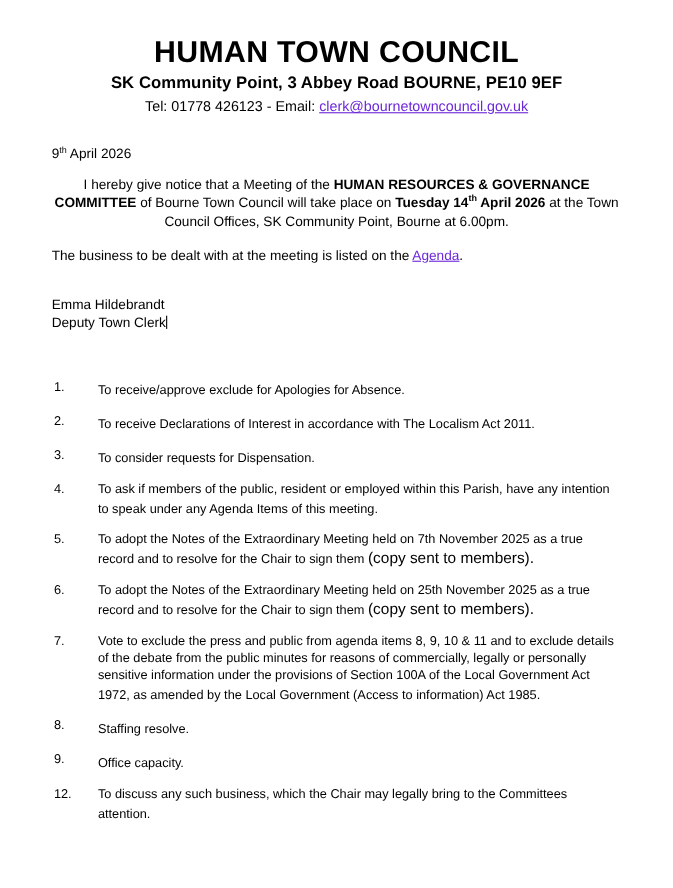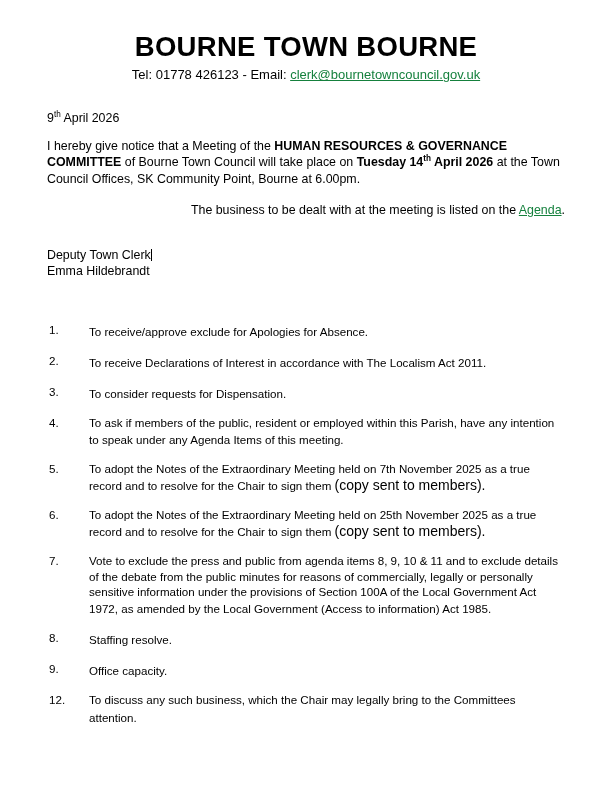--- a/index.html
+++ b/index.html
@@ -43,50 +43,49 @@
     letter-spacing: 0.05px;
     line-height: 1.25;
     margin: 3px 0 0 0;
   }
   .org-contact {
     font-size: 13px;
     line-height: 1.3;
     margin: 4px 0 0 0;
   }
   .link {
-    color: #15803d;
+    color: #6d28d9;
     text-decoration: underline;
   }
 
   
   .date-line {
     margin-top: 27px;
     text-align: left;
     font-size: 12.4px;
     padding-right: 7px;
   }
   sup {
     font-size: 0.66em;
     vertical-align: super;
     line-height: 0;
   }
 
   
   .notice {
     font-size: 12.4px;
     line-height: 1.33;
-    text-align: left;
+    text-align: center;
   }
   .notice b { font-weight: bold; }
 
   .business {
     margin-top: 15px;
     font-size: 12.4px;
     line-height: 1.33;
-    text-align: right;
   }
 
   .signature {
     margin-top: 28px;
     font-size: 12.4px;
     line-height: 1.33;
   }
   .caret {
     display: inline-block;
     width: 1px;
@@ -130,41 +129,42 @@
   .small-note {
     font-size: 14px;
   }
 </style>
 </head>
 <body>
 
 <div class="page">
 
   <div class="letterhead">
-    <h1 class="org-title">BOURNE TOWN BOURNE</h1>
+    <h1 class="org-title">HUMAN TOWN COUNCIL</h1>
+    <div class="org-address">SK Community Point, 3 Abbey Road BOURNE, PE10 9EF</div>
     <div class="org-contact">
       <span>Tel: 01778 426123 - Email: </span><a class="link" href="#">clerk@bournetowncouncil.gov.uk</a>
     </div>
   </div>
 
   <div class="date-line">
     <span>9</span><sup>th</sup><span> April 2026</span>
   </div>
 
   <p class="notice">
     <span>I hereby give notice that a Meeting of the </span><b>HUMAN RESOURCES &amp; GOVERNANCE COMMITTEE</b><span> of Bourne Town Council will take place on </span><b><span>Tuesday 14</span><sup>th</sup><span> April 2026</span></b><span> at the Town Council Offices, SK Community Point, Bourne at 6.00pm.</span>
   </p>
 
   <p class="business">
     <span>The business to be dealt with at the meeting is listed on the </span><a class="link" href="#">Agenda</a><span>.</span>
   </p>
 
   <div class="signature">
+    <div>Emma Hildebrandt</div>
     <div><span>Deputy Town Clerk</span><span class="caret"></span></div>
-    <div>Emma Hildebrandt</div>
   </div>
 
 
   <div class="agenda-list">
     <div class="agenda-item">
       <div class="agenda-num">1.</div>
       <div class="agenda-text"><span>To receive/approve exclude for Apologies for Absence.</span><span class="small-note"></span></div>
     </div>
     <div class="agenda-item">
       <div class="agenda-num">2.</div>

